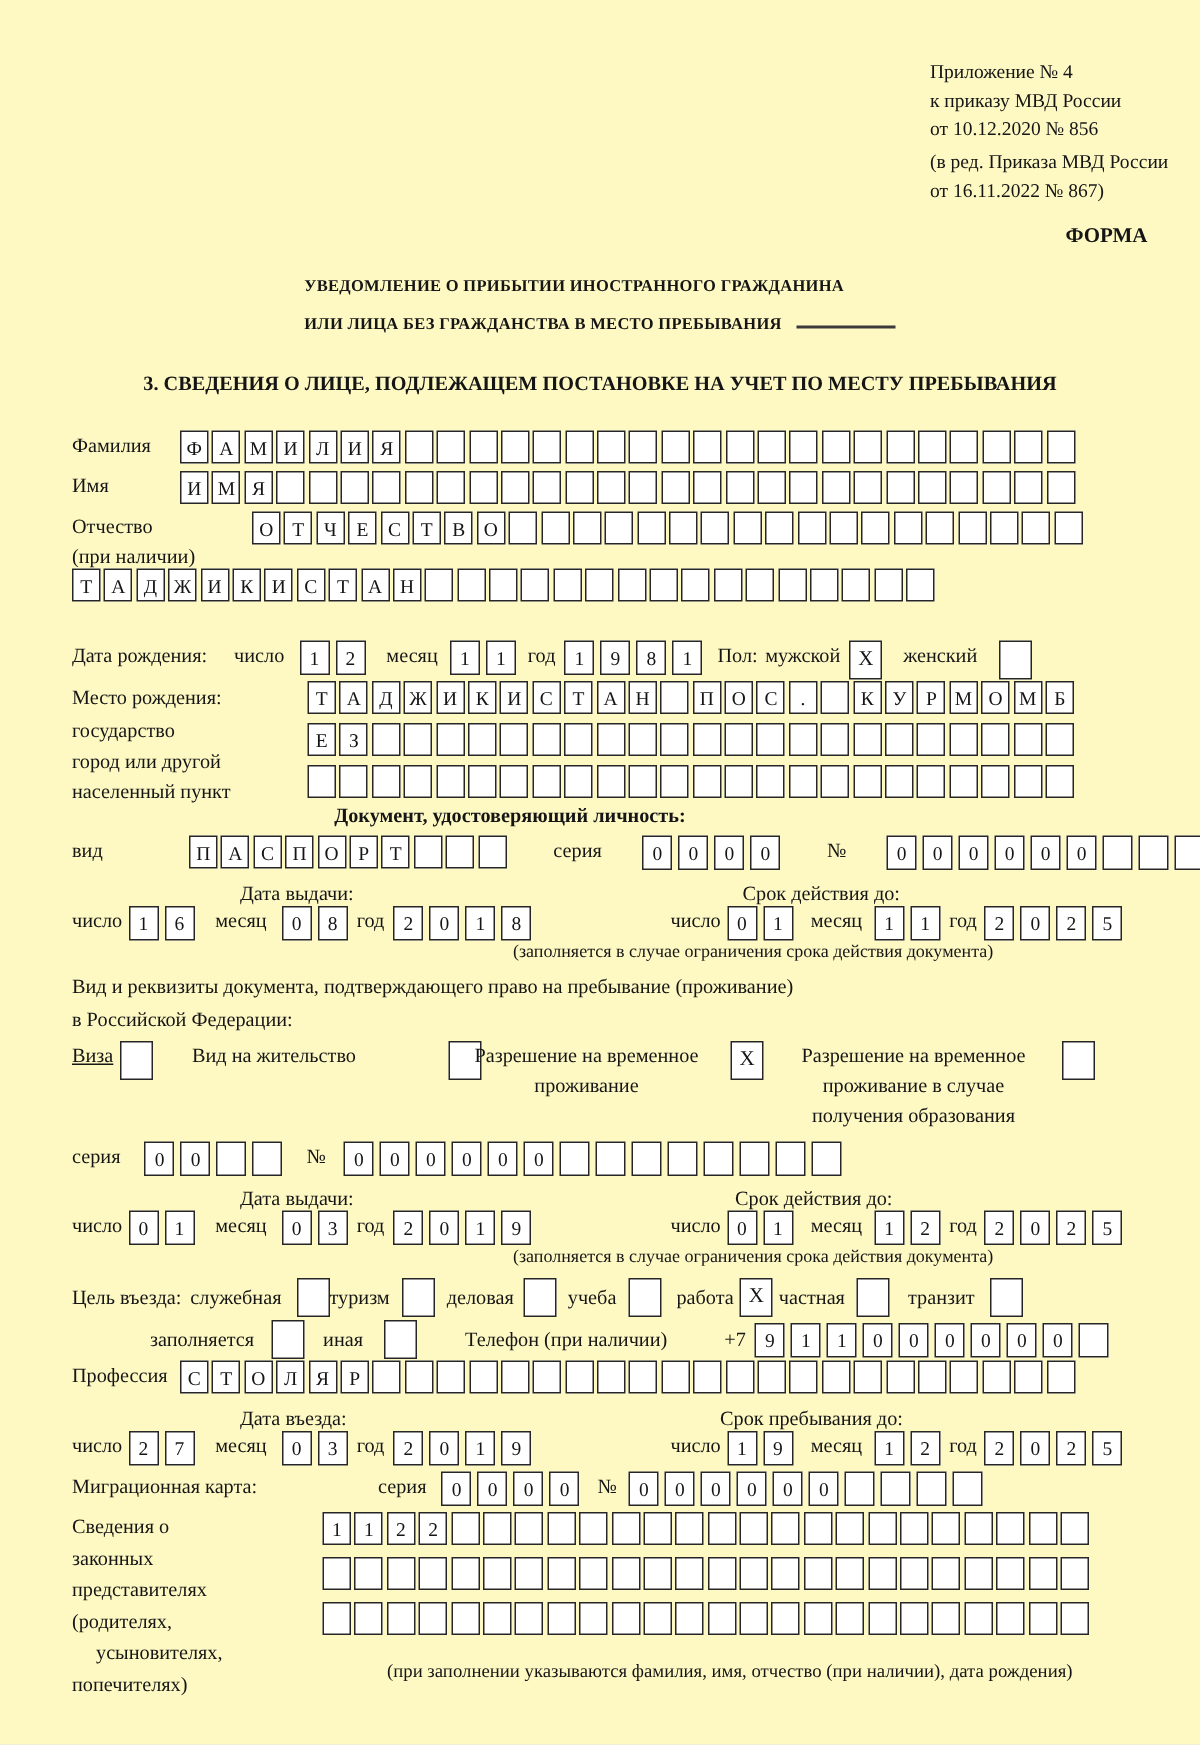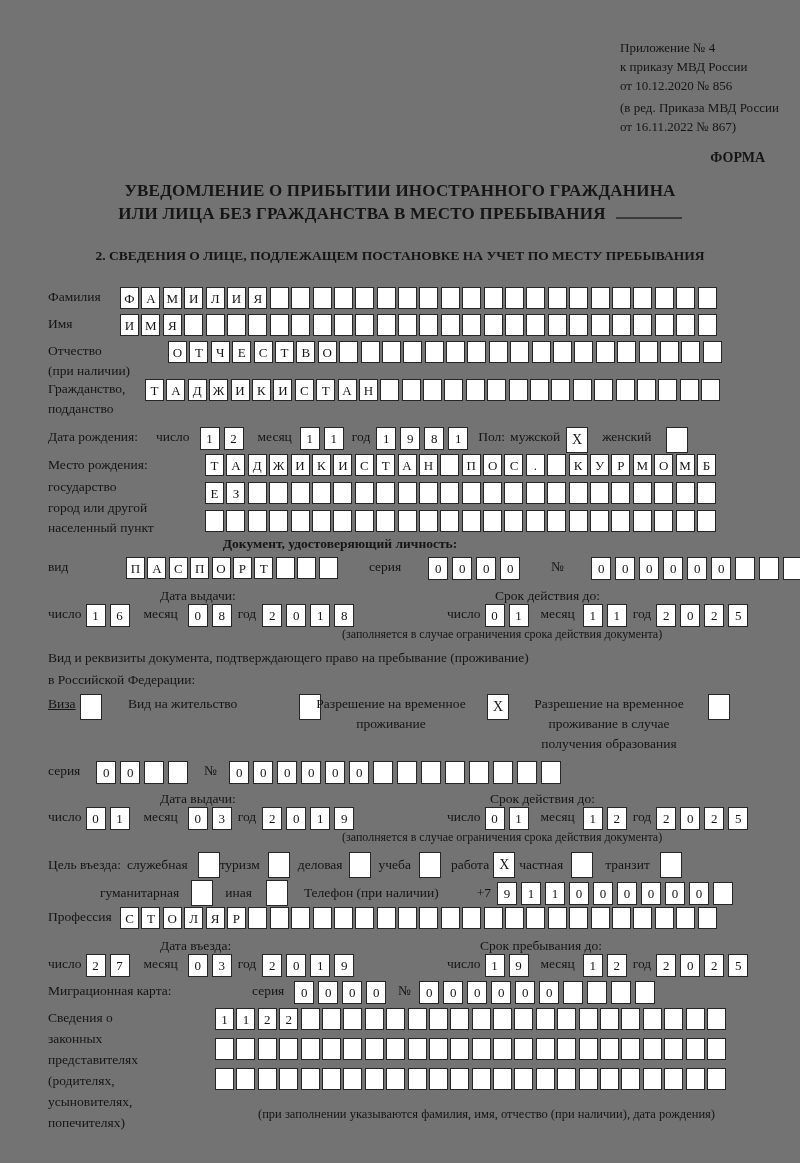--- a/index.html
+++ b/index.html
@@ -1,29 +1,29 @@
 <!DOCTYPE html>
 <html><head>
 <meta charset="utf-8">
 <style>
   html,body{margin:0;padding:0;background:#e8e8e8;}
-  .page{position:relative;width:800px;height:1163px;background:#737373;
+  .page{position:relative;width:800px;height:1163px;background:#fef9c3;
         font-family:"Liberation Serif","DejaVu Serif",serif;color:#151515;overflow:hidden;}
   .row{position:absolute;display:flex;align-items:flex-start;white-space:nowrap;}
   .col{display:flex;flex-direction:column;}
   .lbl{font-size:13.5px;line-height:20px;}
   .small{font-size:12px;line-height:16px;}
   .bold{font-weight:bold;}
   .cells{display:flex;align-items:flex-start;}
   .cell{flex:0 0 auto;width:17px;height:20px;border:1.6px solid #262626;margin-right:2.4px;
         display:flex;align-items:center;justify-content:center;font-size:13px;line-height:1;background:#fff;}
   .dcells .cell{width:18px;height:21px;margin-right:4px;}
   .checkbox{flex:0 0 auto;width:20px;height:24px;border:1.6px solid #262626;
         display:flex;align-items:center;justify-content:center;font-size:14px;background:#fff;}
-  .title{font-size:17px;font-weight:bold;line-height:22px;text-align:center;letter-spacing:.2px;}
+  .title{font-size:11px;font-weight:bold;line-height:22px;letter-spacing:.2px;}
   .heading{font-size:13.5px;font-weight:bold;text-align:center;}
   .hdr{font-size:13px;line-height:19px;}
   .underline-blank{display:inline-block;width:66px;height:15px;border-bottom:2.5px solid #3a3a3a;margin-left:10px;}
   .ctr{text-align:center;}
 </style>
 </head>
 <body>
 
 <div class="page">
 
@@ -44,21 +44,21 @@
   <div class="row" style="top:180px;left:0;width:800px;justify-content:center;">
     <div class="title">
       <div>УВЕДОМЛЕНИЕ О ПРИБЫТИИ ИНОСТРАННОГО ГРАЖДАНИНА</div>
       <div>
         <span>ИЛИ ЛИЦА БЕЗ ГРАЖДАНСТВА В МЕСТО ПРЕБЫВАНИЯ</span><span class="underline-blank"></span>
       </div>
     </div>
   </div>
 
   <div class="row" style="top:248px;left:0;width:800px;justify-content:center;">
-    <span class="heading">2. СВЕДЕНИЯ О ЛИЦЕ, ПОДЛЕЖАЩЕМ ПОСТАНОВКЕ НА УЧЕТ ПО МЕСТУ ПРЕБЫВАНИЯ</span>
+    <span class="heading">3. СВЕДЕНИЯ О ЛИЦЕ, ПОДЛЕЖАЩЕМ ПОСТАНОВКЕ НА УЧЕТ ПО МЕСТУ ПРЕБЫВАНИЯ</span>
   </div>
 
   <div class="row" style="top:287px;left:48px;">
     <span class="lbl" style="width:72px">Фамилия</span>
     <span class="cells">
         <span class="cell">Ф</span>
         <span class="cell">А</span>
         <span class="cell">М</span>
         <span class="cell">И</span>
         <span class="cell">Л</span>
@@ -151,24 +151,20 @@
         <span class="cell"></span>
         <span class="cell"></span>
         <span class="cell"></span>
         <span class="cell"></span>
         <span class="cell"></span>
         <span class="cell"></span>
       </span>
   </div>
 
   <div class="row" style="top:379px;left:48px;">
-    <div class="col" style="width:97px">
-      <span class="lbl">Гражданство,</span>
-      <span class="lbl">подданство</span>
-    </div>
     <span class="cells">
         <span class="cell">Т</span>
         <span class="cell">А</span>
         <span class="cell">Д</span>
         <span class="cell">Ж</span>
         <span class="cell">И</span>
         <span class="cell">К</span>
         <span class="cell">И</span>
         <span class="cell">С</span>
         <span class="cell">Т</span>
@@ -526,25 +522,25 @@
     <span class="checkbox" style="margin-left:8px"></span>
     <span class="lbl" style="margin-left:10px">работа</span>
     <span class="checkbox" style="margin-left:4px">X</span>
     <span class="lbl" style="margin-left:4px">частная</span>
     <span class="checkbox" style="margin-left:8px"></span>
     <span class="lbl" style="margin-left:12px">транзит</span>
     <span class="checkbox" style="margin-left:10px"></span>
   </div>
 
   <div class="row" style="top:880px;left:100px;align-items:center;">
-    <span class="lbl">гуманитарная</span>
+    <span class="lbl">заполняется</span>
     <span class="checkbox" style="margin-left:12px"></span>
     <span class="lbl" style="margin-left:12px">иная</span>
     <span class="checkbox" style="margin-left:14px"></span>
-    <span class="lbl" style="margin-left:16px">Телефон (при наличии)</span>
+    <span class="lbl" style="margin-left:32px">Телефон (при наличии)</span>
     <span class="lbl" style="margin-left:38px">+7</span>
     <span class="cells dcells" style="margin-left:6px">
         <span class="cell">9</span>
         <span class="cell">1</span>
         <span class="cell">1</span>
         <span class="cell">0</span>
         <span class="cell">0</span>
         <span class="cell">0</span>
         <span class="cell">0</span>
         <span class="cell">0</span>
@@ -662,21 +658,21 @@
   </div>
   <div class="row" style="top:1029px;left:48px;">
     <span class="lbl">законных</span>
   </div>
   <div class="row" style="top:1050px;left:48px;">
     <span class="lbl">представителях</span>
   </div>
   <div class="row" style="top:1071px;left:48px;">
     <span class="lbl">(родителях,</span>
   </div>
-  <div class="row" style="top:1092px;left:48px;">
+  <div class="row" style="top:1092px;left:64px;">
     <span class="lbl">усыновителях,</span>
   </div>
   <div class="row" style="top:1113px;left:48px;">
     <span class="lbl">попечителях)</span>
   </div>
 
   <div class="row" style="top:1008px;left:215px;">
     <span class="cells">
         <span class="cell">1</span>
         <span class="cell">1</span>

